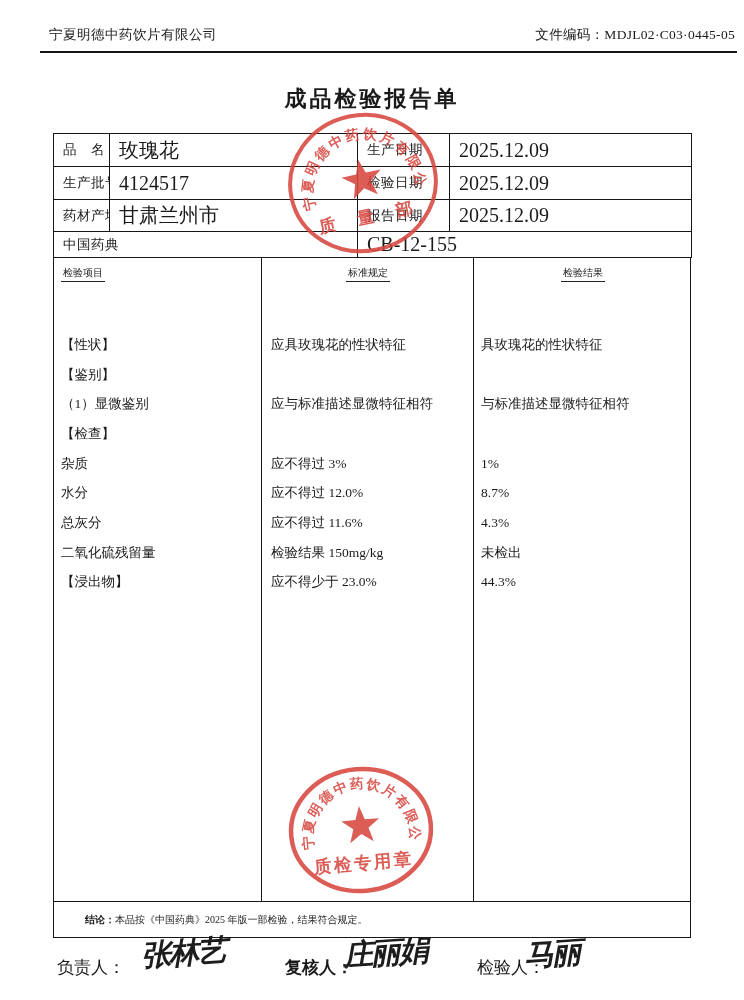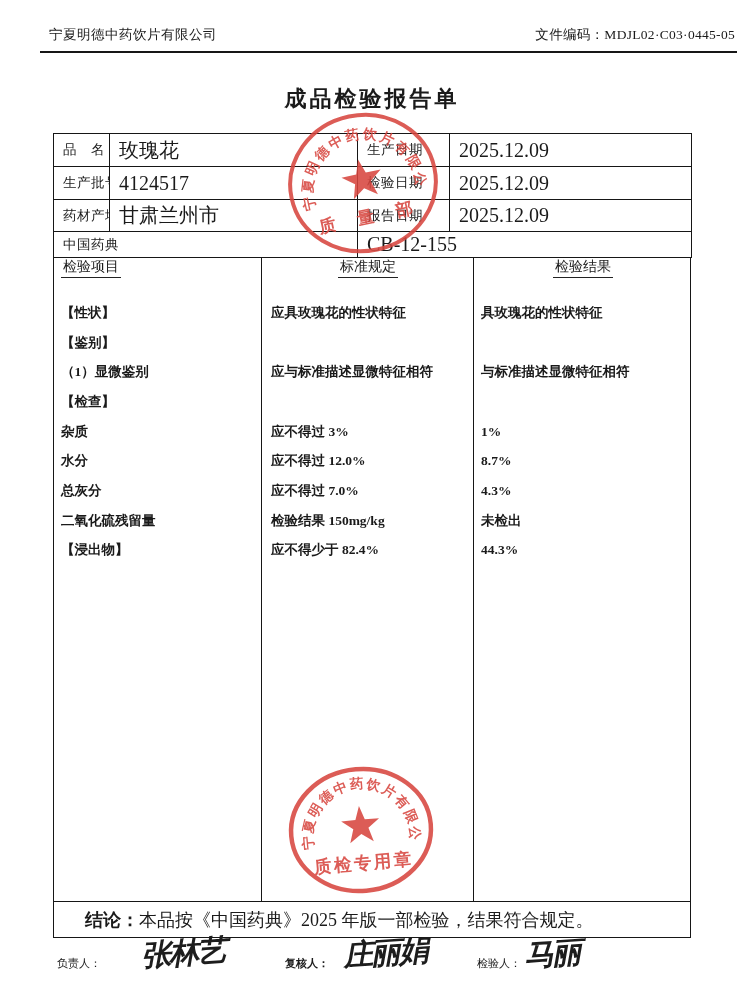--- a/index.html
+++ b/index.html
@@ -18,38 +18,38 @@
   
   .info-table{position:absolute;left:53px;top:133px;border-collapse:collapse;table-layout:fixed;width:638px;}
   .info-table td{border:1.6px solid #161616;font-size:13.5px;padding:0 0 0 9px;vertical-align:middle;overflow:hidden;white-space:nowrap;}
   .info-table td.lbl{letter-spacing:.5px;}
   .info-table td.val{font-size:20px;}
   
   .main-table{position:absolute;left:53px;top:257px;width:638px;height:644px;
               border:1.6px solid #161616;border-bottom:none;box-sizing:border-box;}
   .vline{position:absolute;top:0;bottom:0;width:1.5px;background:#161616;}
   .vline.v1{left:206.5px;} .vline.v2{left:418.5px;}
-  .col-heads{position:absolute;top:0;left:0;width:100%;height:24px;font-size:14px;}
+  .col-heads{position:absolute;top:8px;left:0;width:100%;height:24px;font-size:10px;}
   .ch{position:absolute;top:0;}
   .ch span{border-bottom:1.5px solid #222;padding:0 2px 3px 2px;}
   .ch.c1{left:7px;}
   .ch.c2{left:208px;width:212px;text-align:center;}
   .ch.c3{left:420px;width:218px;text-align:center;}
-  .items{position:absolute;top:40px;left:0;width:100%;font-weight:bold;}
+  .items{position:absolute;top:72px;left:0;width:100%;}
   .item-row{display:grid;grid-template-columns:208px 212px 218px;height:29.7px;align-items:center;font-size:13.5px;}
   .item-row .c-item{padding-left:7px;}
   .item-row .c-std{padding-left:9px;}
   .item-row .c-res{padding-left:7px;}
   
   .conclusion{position:absolute;left:53px;top:901px;width:638px;height:37px;
               border:1.6px solid #161616;box-sizing:border-box;
-              display:flex;align-items:center;font-size:18px;}
+              display:flex;align-items:center;font-size:10px;}
   .conclusion .clabel{font-weight:bold;margin-left:31px;}
   
-  .sig-label{position:absolute;top:956px;font-size:11px;}
+  .sig-label{position:absolute;top:956px;font-size:17px;}
   .sig{position:absolute;font-size:30px;font-weight:bold;font-style:italic;
        color:#1d1d1d;letter-spacing:-2px;transform:rotate(-4deg);transform-origin:left center;}
   .sl1{left:57px;}  .sg1{left:141px;top:936px;}
   .sl2{left:285px;font-weight:bold;} .sg2{left:343px;top:936px;}
   .sl3{left:477px;} .sg3{left:524px;top:936px;}
   
   .stamp{position:absolute;opacity:.87;}
   .stamp-top{left:278px;top:98px;width:170px;height:170px;}
   .stamp-bottom{left:281px;top:756px;width:160px;height:150px;}
   svg text{font-family:"Liberation Serif","DejaVu Serif",serif;font-weight:bold;}
@@ -134,31 +134,31 @@
         <div class="c-std">应不得过 3%</div>
         <div class="c-res">1%</div>
       </div>
       <div class="item-row">
         <div class="c-item">水分</div>
         <div class="c-std">应不得过 12.0%</div>
         <div class="c-res">8.7%</div>
       </div>
       <div class="item-row">
         <div class="c-item">总灰分</div>
-        <div class="c-std">应不得过 7.0%</div>
+        <div class="c-std">应不得过 11.6%</div>
         <div class="c-res">4.3%</div>
       </div>
       <div class="item-row">
         <div class="c-item">二氧化硫残留量</div>
         <div class="c-std">检验结果 150mg/kg</div>
         <div class="c-res">未检出</div>
       </div>
       <div class="item-row">
         <div class="c-item">【浸出物】</div>
-        <div class="c-std">应不得少于 82.4%</div>
+        <div class="c-std">应不得少于 23.0%</div>
         <div class="c-res">44.3%</div>
       </div>
     </div>
   </div>
 
   <div class="conclusion">
     <span class="clabel">结论：</span>
     <span>本品按《中国药典》2025 年版一部检验，结果符合规定。</span>
   </div>
 

